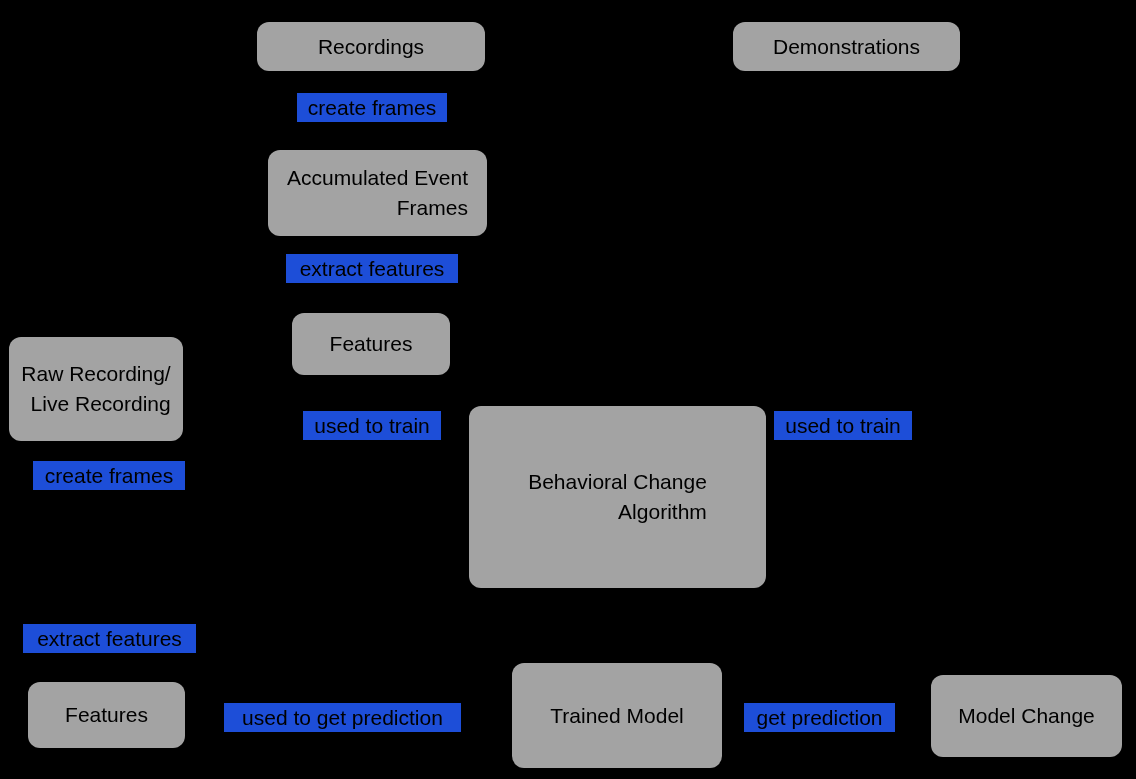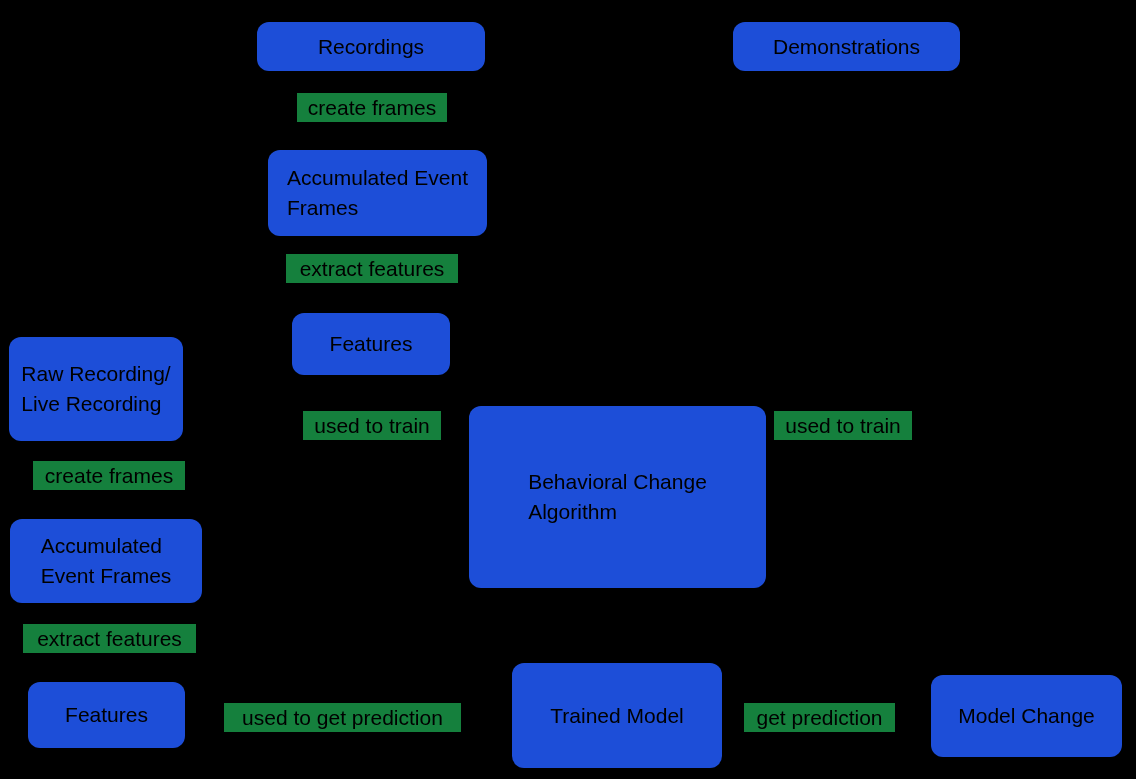--- a/index.html
+++ b/index.html
@@ -10,37 +10,37 @@
   #canvas {
     position: relative;
     width: 1136px;
     height: 779px;
     background: #000000;
     overflow: hidden;
     font-family: "Liberation Sans", sans-serif;
   }
   .node {
     position: absolute;
-    background: #1d4ed8;
+    background: #a3a3a3;
     color: #000000;
     border-radius: 12px;
     display: flex;
     align-items: center;
     justify-content: center;
-    text-align: left;
+    text-align: right;
     font-size: 21px;
     line-height: 1.42;
     box-sizing: border-box;
     padding: 2px 6px;
     white-space: pre-line;
     letter-spacing: 0px;
   }
   .edge-label {
     position: absolute;
-    background: #15803d;
+    background: #1d4ed8;
     color: #000000;
     font-size: 21px;
     line-height: 29px;
     height: 29px;
     display: flex;
     align-items: center;
     justify-content: center;
     white-space: nowrap;
     box-sizing: border-box;
     letter-spacing: 0px;
@@ -82,24 +82,20 @@
 
   <div class="node" style="left:292px; top:313px; width:158px; height:62px;">
     <span>Features</span>
   </div>
 
   <div class="node" style="left:9px; top:337px; width:174px; height:104px;">
     <span>Raw Recording/
 Live Recording</span>
   </div>
 
-  <div class="node" style="left:10px; top:519px; width:192px; height:84px;">
-    <span>Accumulated
-Event Frames</span>
-  </div>
 
   <div class="node" style="left:28px; top:682px; width:157px; height:66px;">
     <span>Features</span>
   </div>
 
   <div class="node" style="left:469px; top:406px; width:297px; height:182px;">
     <span>Behavioral Change
 Algorithm</span>
   </div>
 

